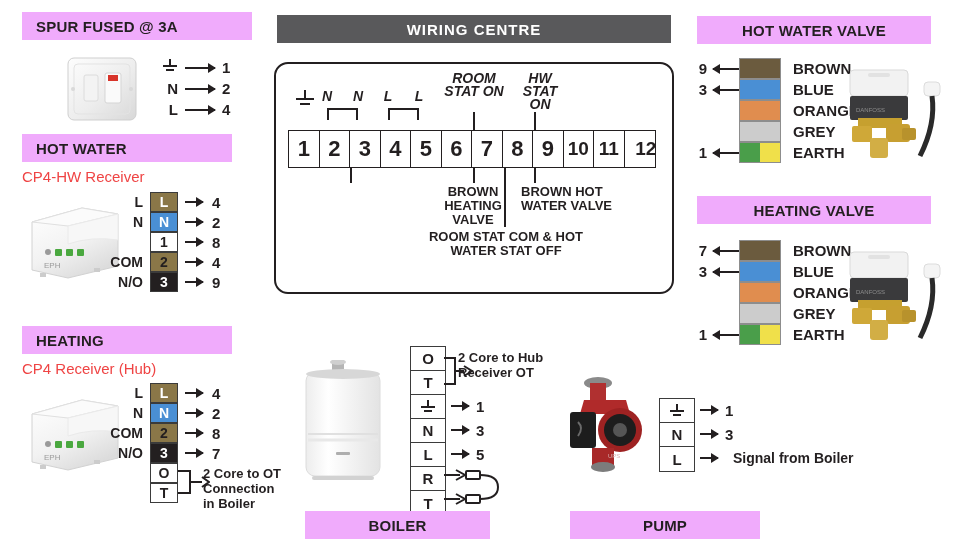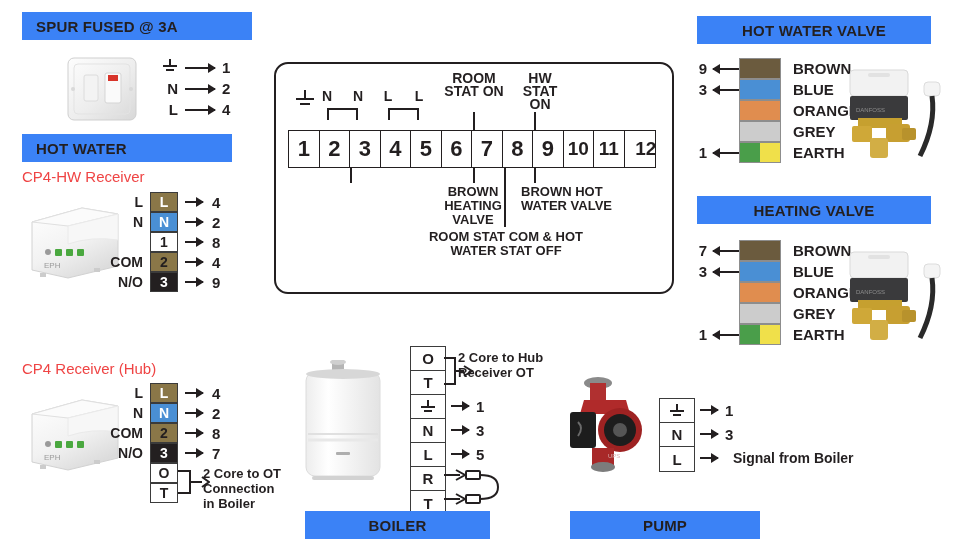--- a/index.html
+++ b/index.html
@@ -11,21 +11,21 @@
   #page {
     position: relative;
     width: 953px;
     height: 549px;
     background: #ffffff;
     overflow: hidden;
     color: #231f20;
   }
   .bar {
     position: absolute;
-    background: #3b82f6;
+    background: #f0abfc;
     color: #231f20;
     font-weight: bold;
     font-size: 15px;
     letter-spacing: .2px;
     display: flex;
     align-items: center;
     height: 28px;
   }
   .bar.left { padding-left: 14px; justify-content: flex-start; }
   .bar.center { justify-content: center; }
@@ -161,20 +161,21 @@
     display: flex; align-items: center; justify-content: center;
     font-weight: bold; font-size: 22px;
     background: #ffffff;
   }
   .term:last-child { border-right: none; padding-left: 12px; }
   .top-lbl {
     position: absolute;
     font-weight: bold; font-size: 14px;
     text-align: center;
     line-height: 13px;
+    font-style: italic;
   }
   .bot-lbl {
     position: absolute;
     font-weight: bold; font-size: 13px;
     text-align: center;
     line-height: 14px;
   }
   .vline { position: absolute; width: 2px; background: #231f20; }
   .bridge {
     position: absolute;
@@ -316,20 +317,23 @@
     <div class="recv-row">
       <div class="recv-name">N/O</div>
       <div class="recv-cell" style="background:#231f20; color:#ffffff;">3</div>
       <div class="recv-out">
         <span class="arrow short"></span>
         <span class="num">9</span>
       </div>
     </div>
   </div>
 
+  <div class="bar left" style="left:22px; top:326px; width:210px;">
+    <span>HEATING</span>
+  </div>
   <div class="subtitle" style="left:22px; top:360px;">CP4 Receiver (Hub)</div>
 
   <div class="art" style="left:22px; top:392px; width:105px; height:85px;">
     <svg width="105" height="85" viewBox="0 0 105 85">
       <defs>
         <linearGradient id="gRx2" x1="0" y1="0" x2="0.6" y2="1">
           <stop offset="0%" stop-color="#ffffff"></stop>
           <stop offset="60%" stop-color="#f2f2f2"></stop>
           <stop offset="100%" stop-color="#dcdcdc"></stop>
         </linearGradient>
@@ -392,20 +396,23 @@
 
   <div class="art" style="left:178px; top:462px; width:32px; height:40px;">
     <svg width="32" height="40" viewBox="0 0 32 40">
       <path d="M0 9 H12 V31 H0" fill="none" stroke="#231f20" stroke-width="2"></path>
       <path d="M12 20 H24" stroke="#231f20" stroke-width="2"></path>
       <path d="M24 15 L31 20 L24 25" fill="none" stroke="#231f20" stroke-width="2"></path>
     </svg>
   </div>
   <div class="note" style="left:203px; top:466px; width:82px;">2 Core to OT Connection in Boiler</div>
 
+  <div class="bar dark center" style="left:277px; top:15px; width:394px;">
+    <span>WIRING CENTRE</span>
+  </div>
 
   <div class="wc-box" style="left:274px; top:62px; width:400px; height:232px;">
 
     <div style="position:absolute; left:19px; top:26px;">
       <span class="earth" style="width:20px;height:18px;">
         <i style="height:9px;"></i>
         <b style="top:8px;width:18px;"></b>
         <b style="top:13px;width:10px;"></b>
       </span>
     </div>

